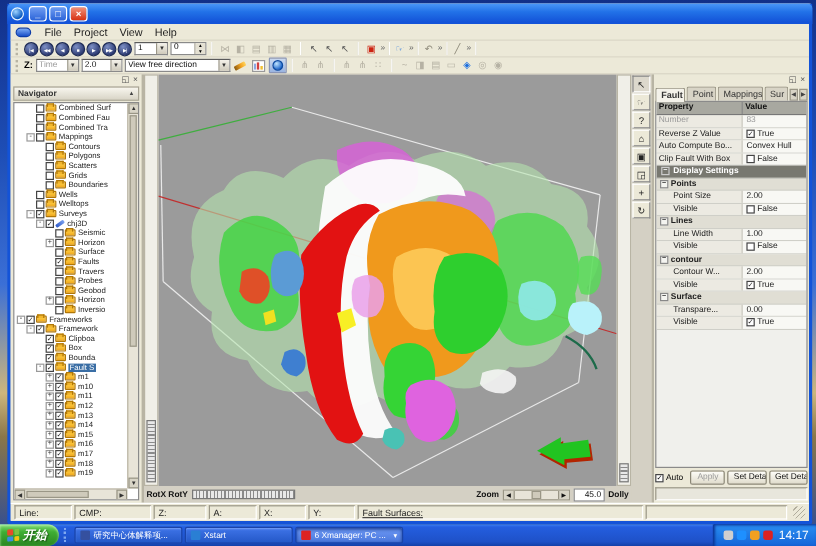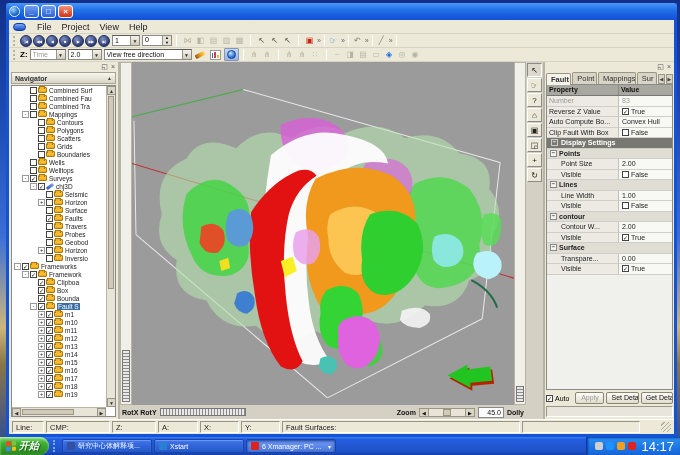--- a/index.html
+++ b/index.html
@@ -120,21 +120,21 @@
   .startbtn{height:18px;padding:0 10px 0 6px;background:linear-gradient(180deg,#7ede71 0%,#3fae34 35%,#2d8c24 90%);border-radius:0 9px 9px 0;display:flex;align-items:center;gap:3px;color:#fff;font:bold italic 10px "Liberation Sans",sans-serif;text-shadow:1px 1px 1px #1a5a14;box-shadow:inset 0 1px 2px #bff2b2;}
   .flag{width:10px;height:10px;display:grid;grid-template-columns:1fr 1fr;grid-template-rows:1fr 1fr;gap:1px;transform:skewY(-5deg);}
   .flag i{display:block;border-radius:1px;}
   .qgrip{width:4px;height:12px;border-left:2px dotted #7fa8f0;margin:0 4px;}
   .task{height:14px;margin:0 1px;min-width:90px;max-width:110px;background:linear-gradient(180deg,#3f74e8,#2458c8);border:1px solid #1a44a8;border-radius:2px;display:flex;align-items:center;gap:3px;padding:0 4px;color:#fff;font-size:7px;white-space:nowrap;overflow:hidden;box-shadow:inset 0 1px 1px #6f9af5;}
   .task.active{background:linear-gradient(180deg,#6f9af5,#4b78dd);box-shadow:inset 0 1px 3px #16388a;}
   .task .ticon{width:8px;height:8px;min-width:8px;border-radius:1px;}
   .task .caret{margin-left:auto;font-size:6px;}
   .tray{margin-left:auto;height:18px;display:flex;align-items:center;gap:3px;padding:0 6px 0 8px;background:linear-gradient(180deg,#2a8ff2,#1565d8);border-left:1px solid #0c3ca0;box-shadow:inset 1px 1px 2px #0c3ca0;}
   .tico{width:8px;height:8px;border-radius:2px;}
-  .clock{color:#fff;font-size:13px;margin-left:2px;}
+  .clock{color:#fff;font-size:10px;margin-left:2px;}
 </style>
 </head>
 <body>
 
 <div class="win">
   <div class="titlebar">
     <div class="titleicon"></div>
     <div class="winbtns">
       <div class="wbtn">_</div>
       <div class="wbtn">□</div>
@@ -722,27 +722,27 @@
         <span>Auto</span>
         <span class="pbtn dis" style="margin-left:4px;width:34px;text-align:center;">Apply</span>
         <span class="pbtn" style="width:38px;">Set Deta</span>
         <span class="pbtn" style="width:38px;">Get Deta</span>
       </div>
       <div class="sunken"></div>
     </div>
   </div>
 
   <div class="status" id="statusbar">
-      <div class="sfield" style="width: 32px;">Line:</div>
+      <div class="sfield" style="width: 48px;">Line:</div>
       <div class="sfield" style="width: 64px;">CMP:</div>
       <div class="sfield" style="width: 44px;">Z:</div>
       <div class="sfield" style="width: 40px;">A:</div>
       <div class="sfield" style="width: 39px;">X:</div>
       <div class="sfield" style="width: 39px;">Y:</div>
-      <div class="sfield" style="width: 238px;">Fault Surfaces:</div>
+      <div class="sfield" style="width: 238px; text-decoration: underline;">Fault Surfaces:</div>
       <div class="sfield" style="width: 118px;"></div>
       <div class="gripcorner"></div>
     </div>
 </div>
 
 <div class="taskbar">
   <div class="startbtn">
     <span class="flag">
         <i style="background:#e84a2a;"></i>
         <i style="background:#7dc242;"></i>

